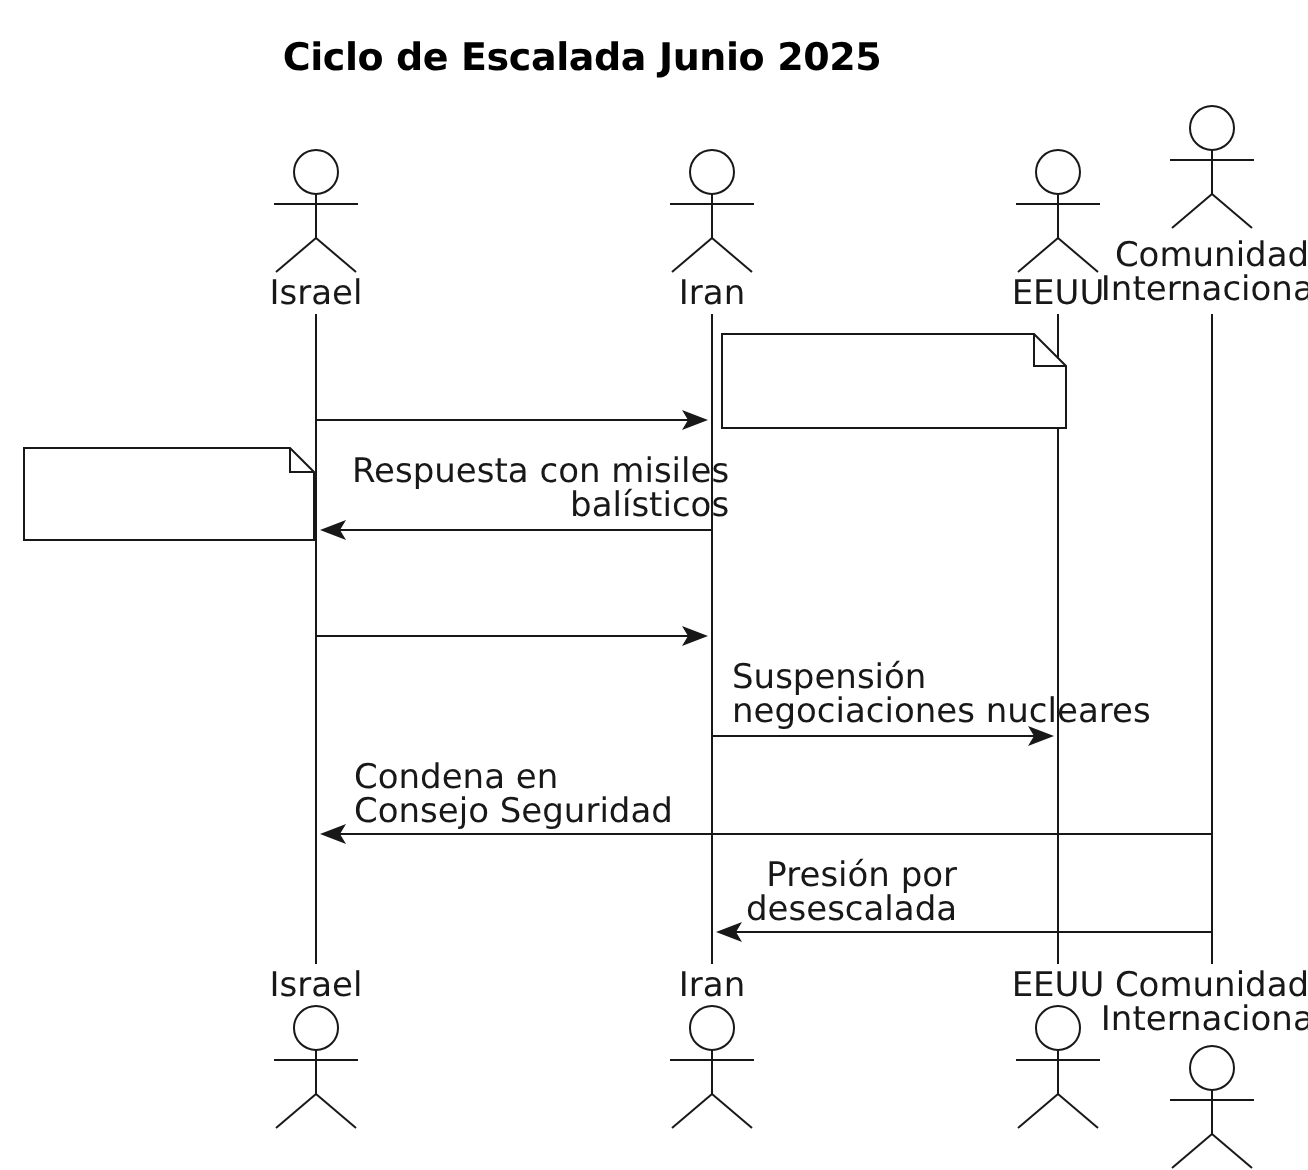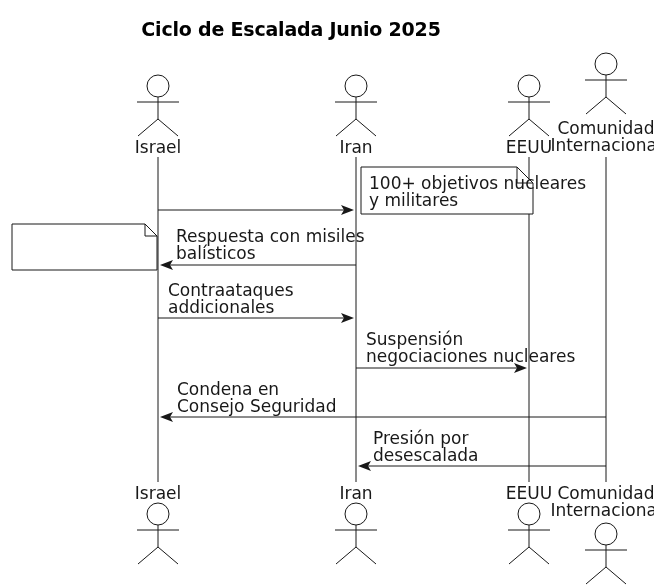--- a/index.html
+++ b/index.html
@@ -127,27 +127,23 @@
   <div class="txt actor-label" style="left:529px;top:139px;">EEUU</div>
   <div class="txt actor-label" style="left:606px;top:120px;">Comunidad
 Internacional</div>
 
   <div class="txt actor-label" style="left:158px;top:485px;">Israel</div>
   <div class="txt actor-label" style="left:356px;top:485px;">Iran</div>
   <div class="txt actor-label" style="left:529px;top:485px;">EEUU</div>
   <div class="txt actor-label" style="left:606px;top:485px;">Comunidad
 Internacional</div>
 
-  <div class="txt" style="left:176px;top:228px;">Respuesta con misiles
+  <div class="txt" style="left:176px;top:228px;text-align:right;">Respuesta con misiles
 balísticos</div>
-  <div class="txt" style="left:168px;top:282px;">Contraataques
-addicionales</div>
   <div class="txt" style="left:177px;top:381px;">Condena en
 Consejo Seguridad</div>
   <div class="txt" style="left:366px;top:331px;">Suspensión
 negociaciones nucleares</div>
-  <div class="txt" style="left:373px;top:430px;">Presión por
+  <div class="txt" style="left:373px;top:430px;text-align:right;">Presión por
 desescalada</div>
 
-  <div class="txt" style="left:369px;top:175px;">100+ objetivos nucleares
-y militares</div>
 
 </div>
 
 </body></html>

